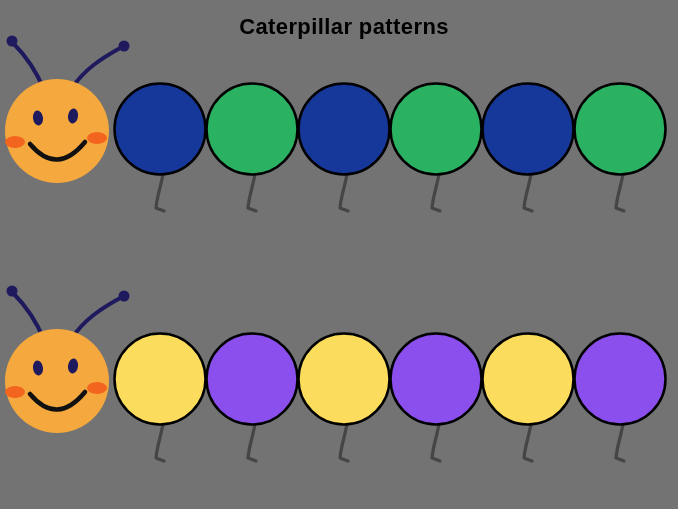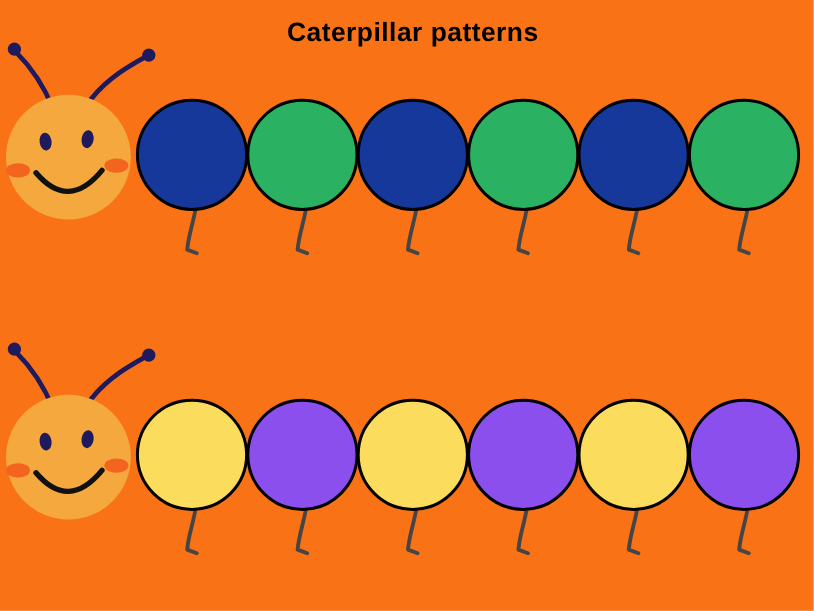--- a/index.html
+++ b/index.html
@@ -10,21 +10,21 @@
   body {
     width: 678px;
     height: 509px;
     overflow: hidden;
     font-family: "Liberation Sans", sans-serif;
   }
   .page {
     position: relative;
     width: 678px;
     height: 509px;
-    background: #f97316;
+    background: #737373;
   }
   .title {
     position: absolute;
     top: 14px;
     left: 20px;
     width: 648px;
     margin: 0;
     text-align: center;
     font-size: 22px;
     font-weight: 800;

